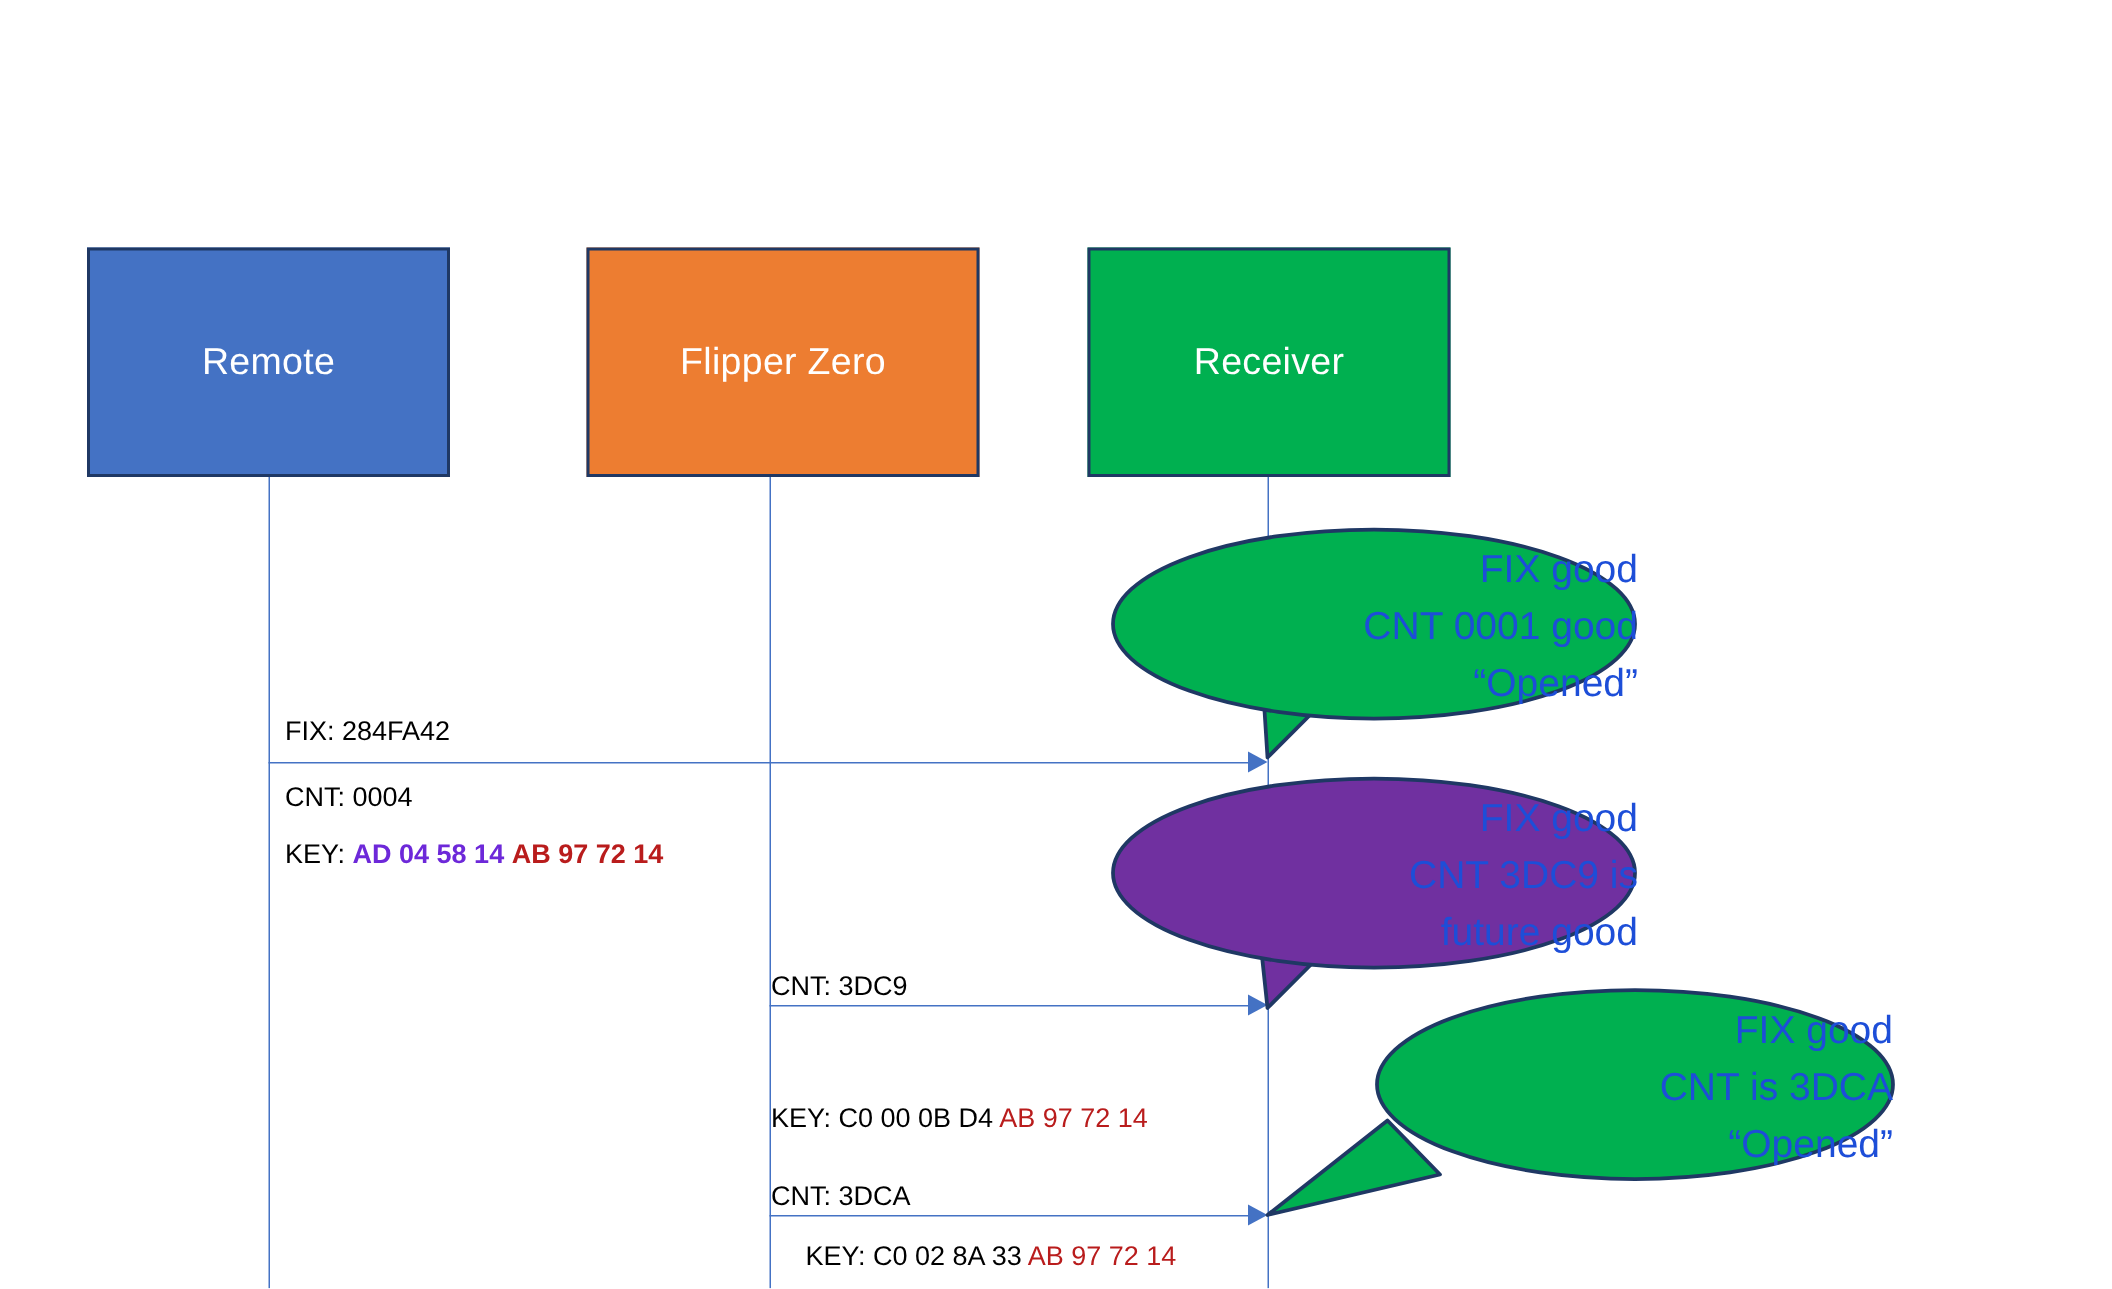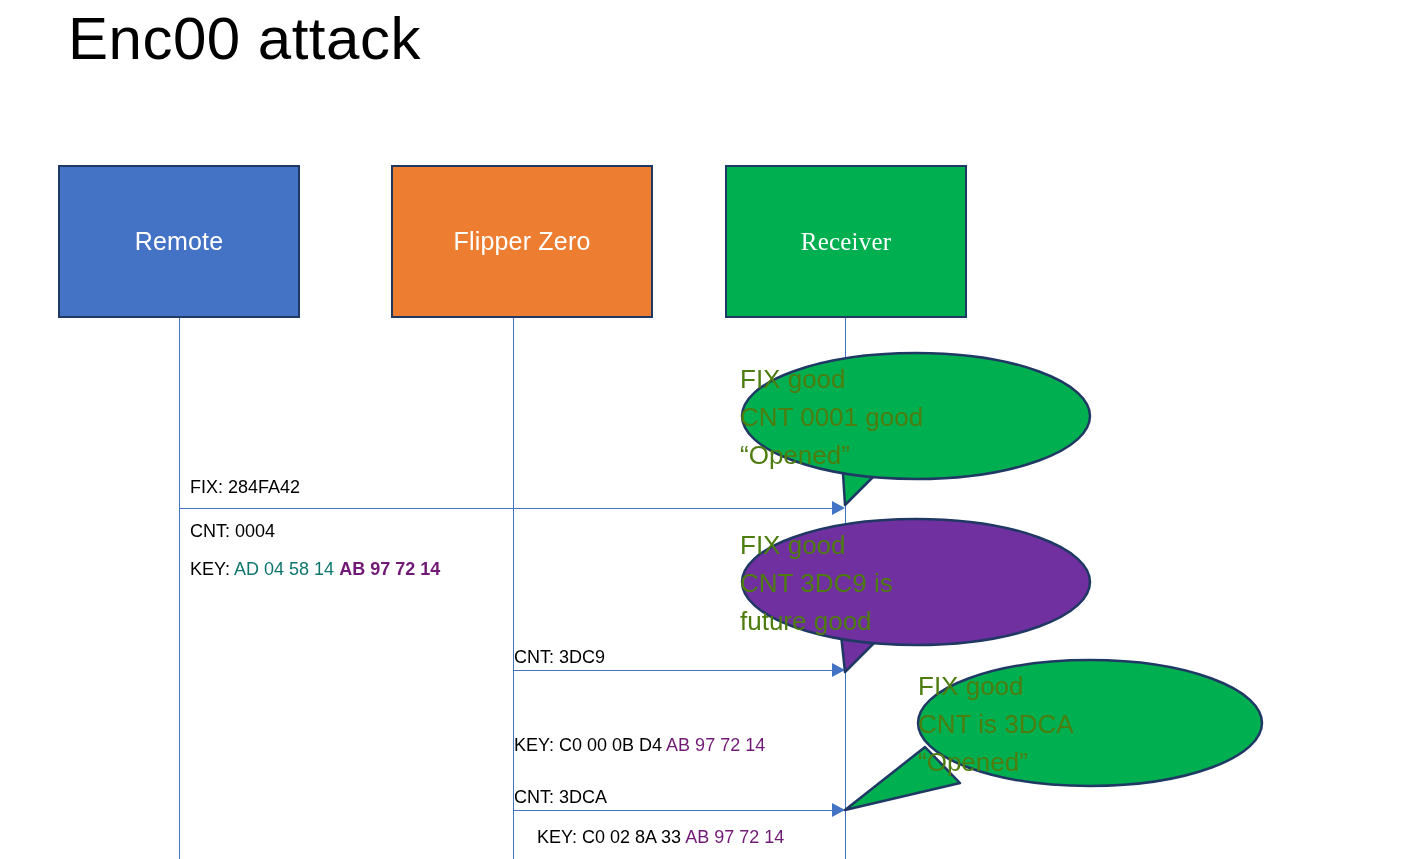--- a/index.html
+++ b/index.html
@@ -41,21 +41,21 @@
     display: flex;
     align-items: center;
     justify-content: center;
     color: #ffffff;
     font-size: 25px;
     font-weight: 400;
     letter-spacing: 0.2px;
   }
   .actor-remote   { left: 58px;  top: 165px; width: 242px; height: 153px; background: #4472C4; }
   .actor-flipper  { left: 391px; top: 165px; width: 262px; height: 153px; background: #ED7D31; }
-  .actor-receiver { left: 725px; top: 165px; width: 242px; height: 153px; background: #00B050; font-family: Liberation Serif, serif; }
+  .actor-receiver { left: 725px; top: 165px; width: 242px; height: 153px; background: #00B050; }
 
   
   .lifeline {
     position: absolute;
     width: 1px;
     background: #4472C4;
   }
   .ll-remote   { left: 179px; top: 318px; height: 541px; }
   .ll-flipper  { left: 513px; top: 318px; height: 541px; }
   .ll-receiver { left: 845px; top: 318px; height: 541px; }
@@ -76,48 +76,47 @@
   }
 
   
   .msg-label {
     position: absolute;
     font-size: 18px;
     line-height: 38px;
     color: #000000;
     white-space: nowrap;
   }
-  .hex-red   { color: #0f766e; }
-  .hex-green { color: #701a75; }
+  .hex-red   { color: #6d28d9; font-weight: bold; }
+  .hex-green { color: #b91c1c; }
   .hex-bold  { font-weight: bold; }
 
   
   .callout {
     position: absolute;
   }
   .callout svg { display: block; overflow: visible; }
   .callout-text {
     position: absolute;
     left: 0;
     top: 0;
     width: 100%;
-    text-align: left;
-    color: #4d7c0f;
+    text-align: right;
+    color: #1d4ed8;
     font-size: 26px;
     line-height: 38px;
     pointer-events: none;
   }
   .callout-text span { display: block; }
 </style>
 </head>
 <body>
 
 <div id="canvas">
 
-  <div class="slide-title">Enc00 attack</div>
 
   <div class="actor-box actor-remote">
     <span>Remote</span>
   </div>
   <div class="actor-box actor-flipper">
     <span>Flipper Zero</span>
   </div>
   <div class="actor-box actor-receiver">
     <span>Receiver</span>
   </div>

